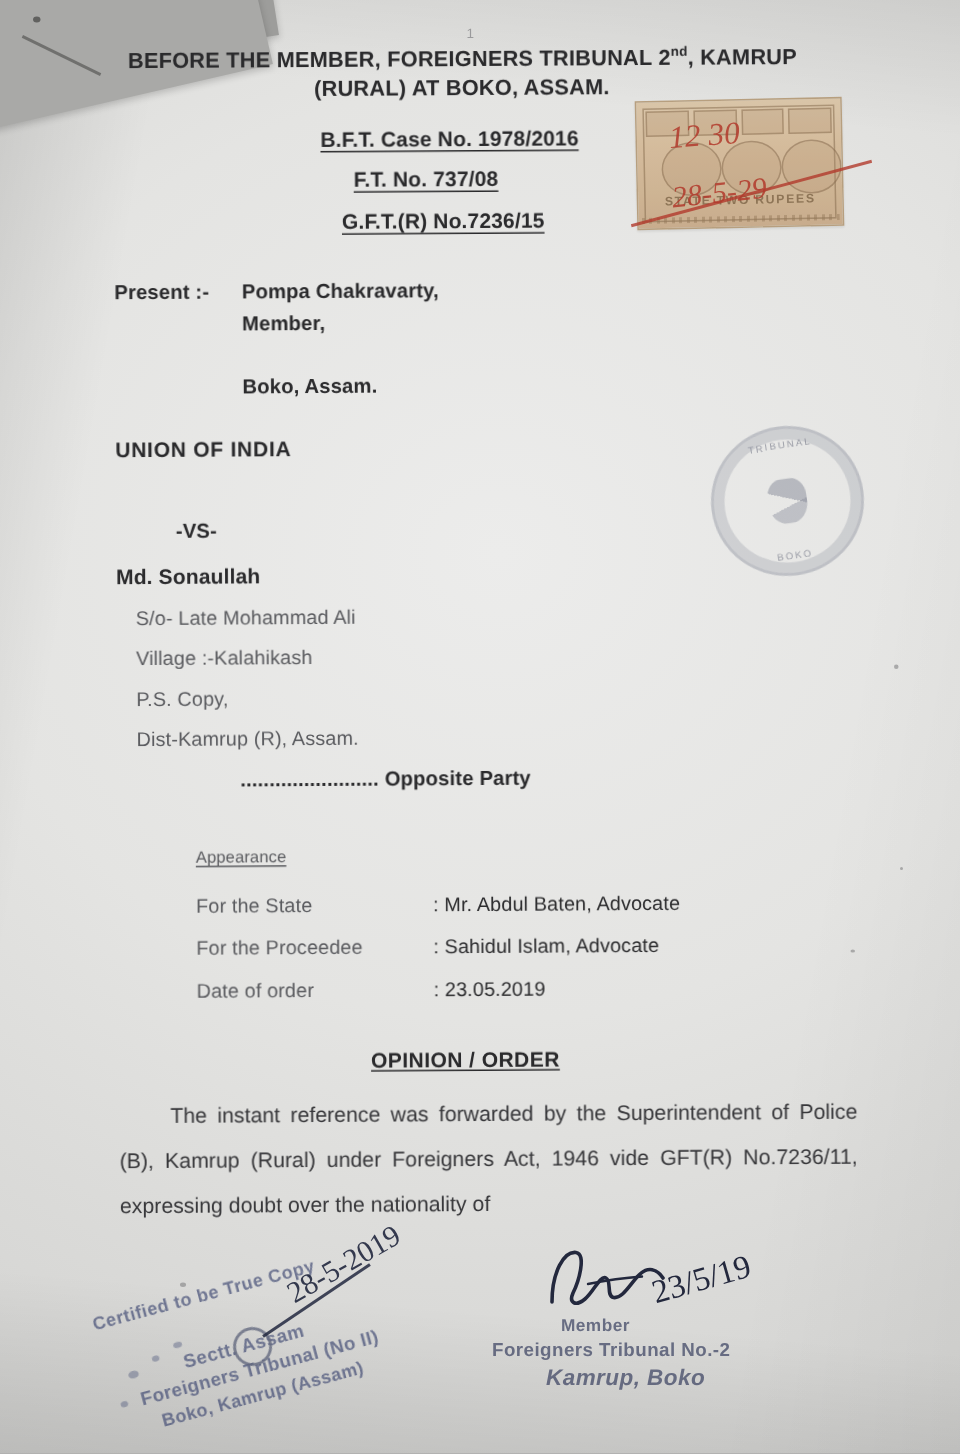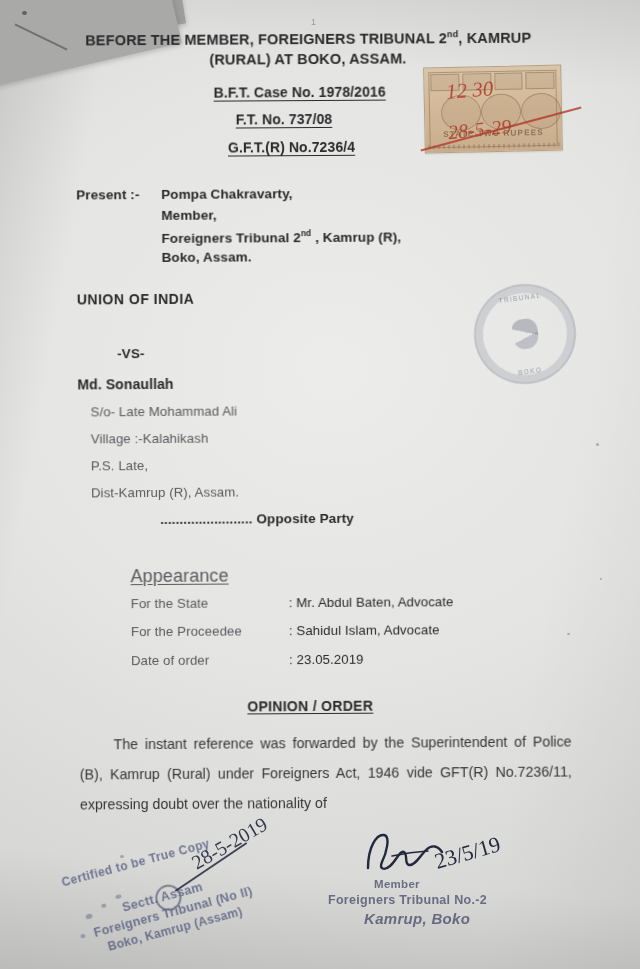--- a/index.html
+++ b/index.html
@@ -402,40 +402,39 @@
   </div>
 
   <div id="content">
 
     <div class="txt head1" style="left:88px; top:30px;"><span>BEFORE THE MEMBER, FOREIGNERS TRIBUNAL 2</span><sup>nd</sup><span>, KAMRUP</span></div>
 
     <div class="txt head1" style="left:212px; top:51px;">(RURAL) AT BOKO, ASSAM.</div>
 
     <div class="txt case-line" style="left:216px; top:84px;">B.F.T. Case No. 1978/2016</div>
     <div class="txt case-line" style="left:238px; top:111px;">F.T. No. 737/08</div>
-    <div class="txt case-line" style="left:230px; top:139px;">G.F.T.(R) No.7236/4</div>
+    <div class="txt case-line" style="left:230px; top:139px;">G.F.T.(R) No.7236/15</div>
 
     <div class="txt b" style="left:78px; top:186px; font-size:13.5px;">Present :-</div>
     <div class="txt b" style="left:163px; top:186px; font-size:13.5px;">Pompa Chakravarty,</div>
     <div class="txt b" style="left:163px; top:207px; font-size:13.5px;">Member,</div>
-    <div class="txt b" style="left:163px; top:228px; font-size:13.5px;"><span>Foreigners Tribunal 2</span><sup>nd</sup><span> , Kamrup (R),</span></div>
     <div class="txt b" style="left:163px; top:249px; font-size:13.5px;">Boko, Assam.</div>
 
     <div class="txt b" style="left:78px; top:290px; font-size:14px; letter-spacing:.5px;">UNION OF INDIA</div>
 
     <div class="txt b" style="left:118px; top:345px; font-size:13.5px;">-VS-</div>
 
     <div class="txt b" style="left:78px; top:375px; font-size:14px;">Md. Sonaullah</div>
     <div class="txt faint" style="left:78px; top:403px; font-size:13.2px;">S/o- Late Mohammad Ali</div>
     <div class="txt faint" style="left:78px; top:430px; font-size:13.2px;">Village :-Kalahikash</div>
-    <div class="txt faint" style="left:78px; top:457px; font-size:13.2px;">P.S. Late,</div>
+    <div class="txt faint" style="left:78px; top:457px; font-size:13.2px;">P.S. Copy,</div>
     <div class="txt faint" style="left:78px; top:484px; font-size:13.2px;">Dist-Kamrup (R), Assam.</div>
     <div class="txt b" style="left:160px; top:511px; font-size:13.5px;">........................ Opposite Party</div>
 
-    <div class="txt u faint" style="left:117px; top:565px; font-size:18px;">Appearance</div>
+    <div class="txt u faint" style="left:117px; top:565px; font-size:11px;">Appearance</div>
 
     <div class="txt faint" style="left:117px; top:595px; font-size:13.2px;">For the State</div>
     <div class="txt" style="left:288px; top:595px; font-size:13.2px;">: Mr. Abdul Baten, Advocate</div>
 
     <div class="txt faint" style="left:117px; top:623px; font-size:13.2px;">For the Proceedee</div>
     <div class="txt" style="left:288px; top:623px; font-size:13.2px;">: Sahidul Islam, Advocate</div>
 
     <div class="txt faint" style="left:117px; top:652px; font-size:13.2px;">Date of order</div>
     <div class="txt" style="left:288px; top:652px; font-size:13.2px;">: 23.05.2019</div>
 

